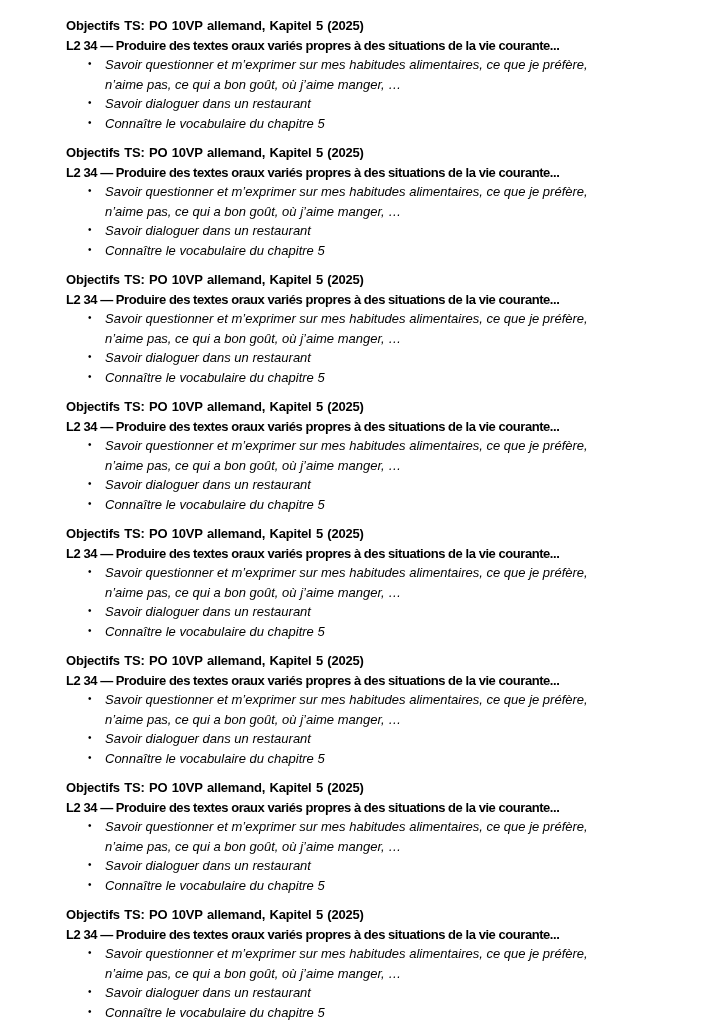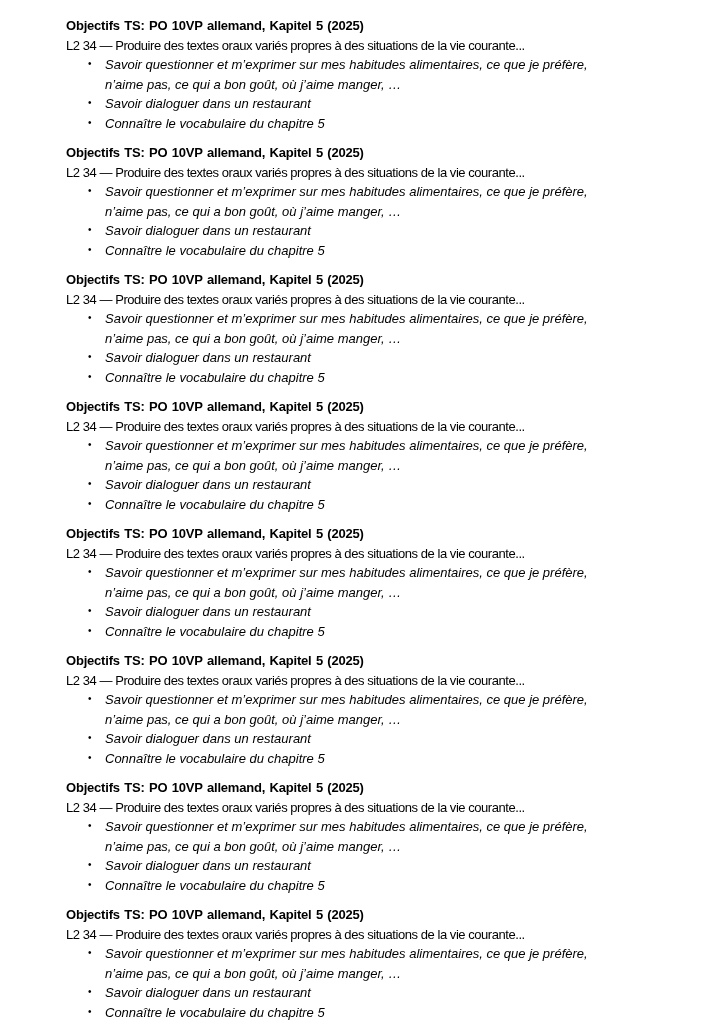--- a/index.html
+++ b/index.html
@@ -26,21 +26,21 @@
   .block {
     margin: 0 0 10px 0;
   }
   .block-title {
     font-weight: bold;
     white-space: nowrap;
     letter-spacing: -0.2px;
     word-spacing: 1px;
   }
   .block-subtitle {
-    font-weight: normal;
+    font-weight: bold;
     white-space: nowrap;
     letter-spacing: -0.45px;
   }
   ul.objectives {
     list-style: none;
     margin: 0;
     padding: 0;
   }
   ul.objectives li {
     position: relative;

